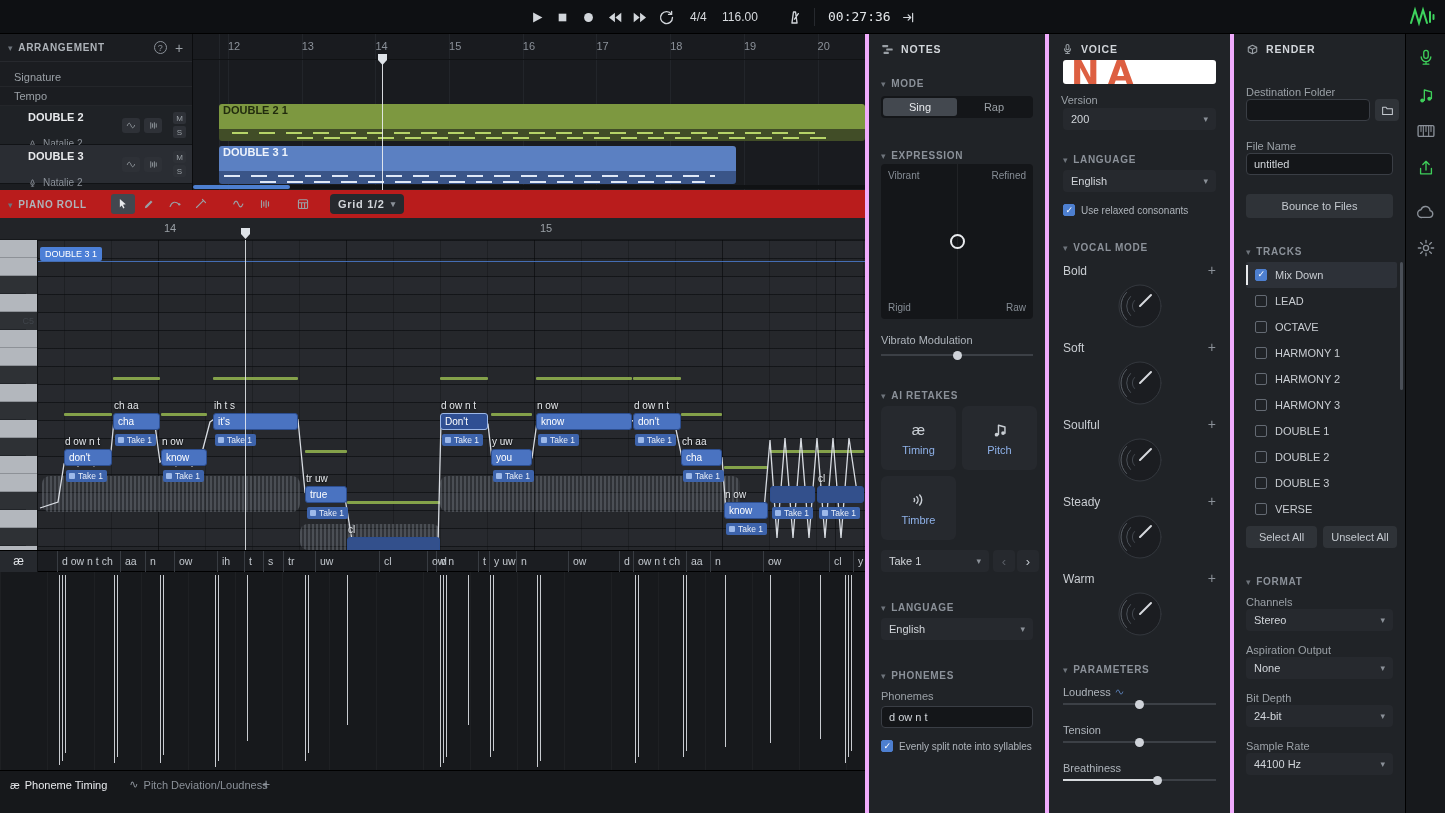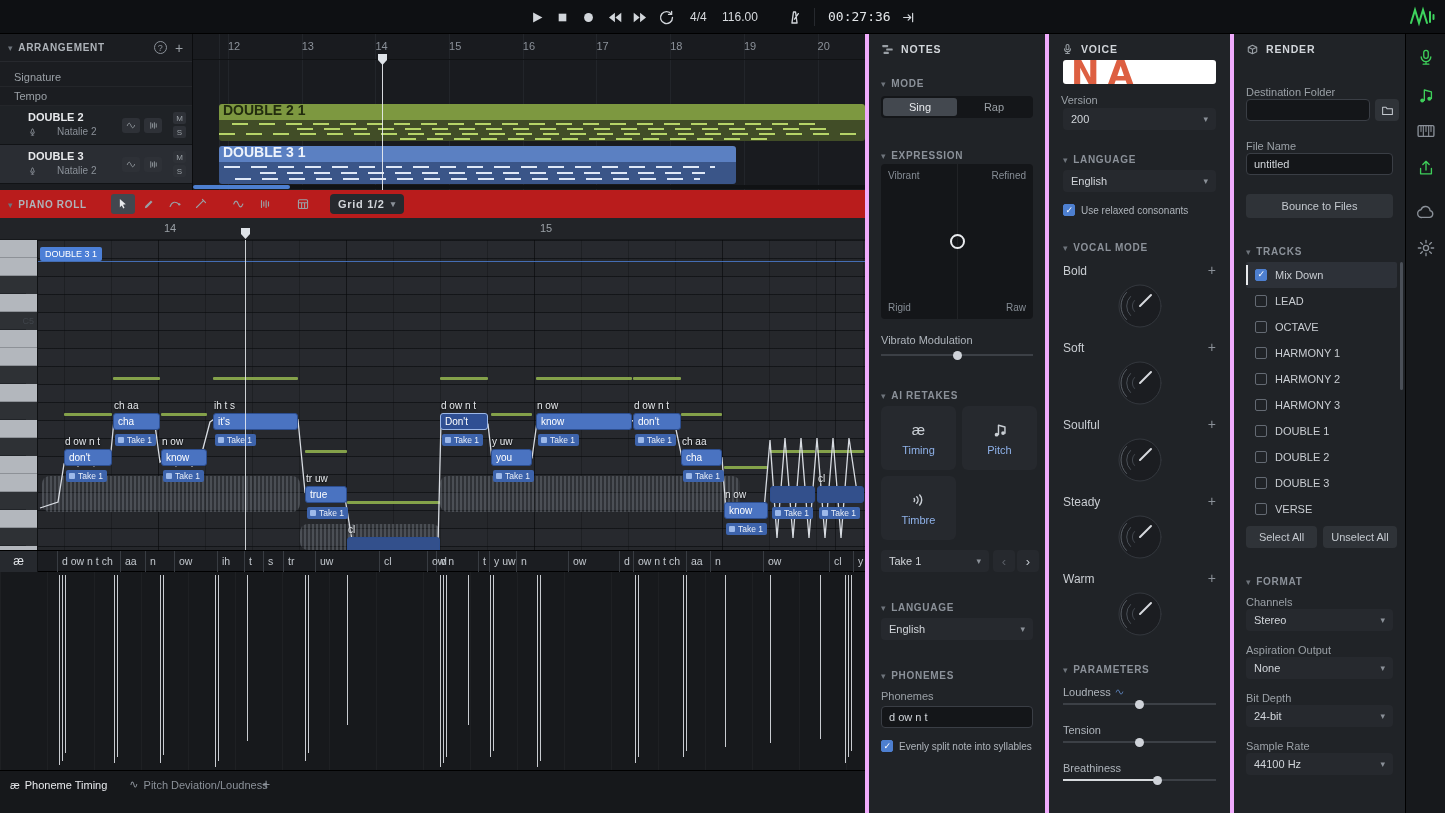--- a/index.html
+++ b/index.html
@@ -36,30 +36,30 @@
 #arr-head .spacer{flex:1}
 .help-ic{width:13px;height:13px;border:1px solid #8b9199;border-radius:50%;color:#8b9199;font-size:9px;display:flex;align-items:center;justify-content:center;margin-right:8px;font-weight:normal}
 .help-ic::before{content:"?"}
 .plus-ic{color:#9aa0a6;font-size:14px;font-weight:normal}
 .plus-ic::before{content:"+"}
 .arr-lane{height:19px;border-bottom:1px solid #24262a;font-size:11px;color:#9aa0a6;display:flex;align-items:center;padding-left:14px;cursor:pointer}
 #arr-lanes{margin-top:6px}
 .arr-track{position:relative;height:39px;border-bottom:1px solid #111316;background:#1f2226;cursor:pointer}
 .arr-track.sel{background:#2a2d33}
 .t-name{position:absolute;left:28px;top:5px;font-size:11px;font-weight:bold;color:#e8eaed}
-.t-singer{position:absolute;left:28px;top:20px;font-size:10px;color:#8b9199;display:flex;align-items:flex-end;gap:20px}
+.t-singer{position:absolute;left:28px;top:32px;font-size:10px;color:#8b9199;display:flex;align-items:flex-end;gap:6px}
 .t-btn{position:absolute;top:12px;width:18px;height:15px;background:#2e3137;border-radius:3px;color:#9aa0a6;display:flex;align-items:center;justify-content:center}
 .t-btn.b1{left:122px}.t-btn.b2{left:144px}
 .t-ms{position:absolute;right:6px;top:6px;display:flex;flex-direction:column;gap:2px}
 .ms{width:13px;height:12px;background:#2e3137;border-radius:2px;color:#9aa0a6;font-size:8px;display:flex;align-items:center;justify-content:center}
 #arr-tl{position:absolute;left:193px;top:0;width:672px;height:156px;background:#191b1f;background-image:repeating-linear-gradient(90deg,#22252a 0 1px,transparent 1px 73.7px);background-position:35px 0}
 #arr-ruler{position:absolute;left:0;top:0;right:0;height:26px;border-bottom:1px solid #101214}
 .arr-bar{position:absolute;top:6px;font-size:11px;color:#8b9199}
 .clip{position:absolute;border-radius:3px;overflow:hidden;display:flex;flex-direction:column;cursor:pointer}
-.clip-head{height:16px;font-size:14px;line-height:12px;padding:0 4px;white-space:nowrap}
+.clip-head{height:25px;font-size:11px;line-height:12px;padding:0 4px;white-space:nowrap}
 .clip-body{position:relative;flex:1}
 .clip-g{left:26px;top:70px;width:646px;height:37px}
 .clip-g .clip-head{background:#7d9840;color:#222c0e;font-weight:bold}
 .clip-g .clip-body{background:#414d27}
 .clip-g .drow{--dc:#b6d468}
 .clip-b{left:26px;top:112px;width:517px;height:38px}
 .clip-b .clip-head{background:#5b80c2;color:#eef3fb;font-weight:bold}
 .clip-b .clip-body{background:#3a5588}
 .clip-b .drow{--dc:#dfe8f7}
 .drow{position:absolute;height:2px;background:repeating-linear-gradient(90deg,var(--dc) 0 16px,transparent 16px 27px)}

